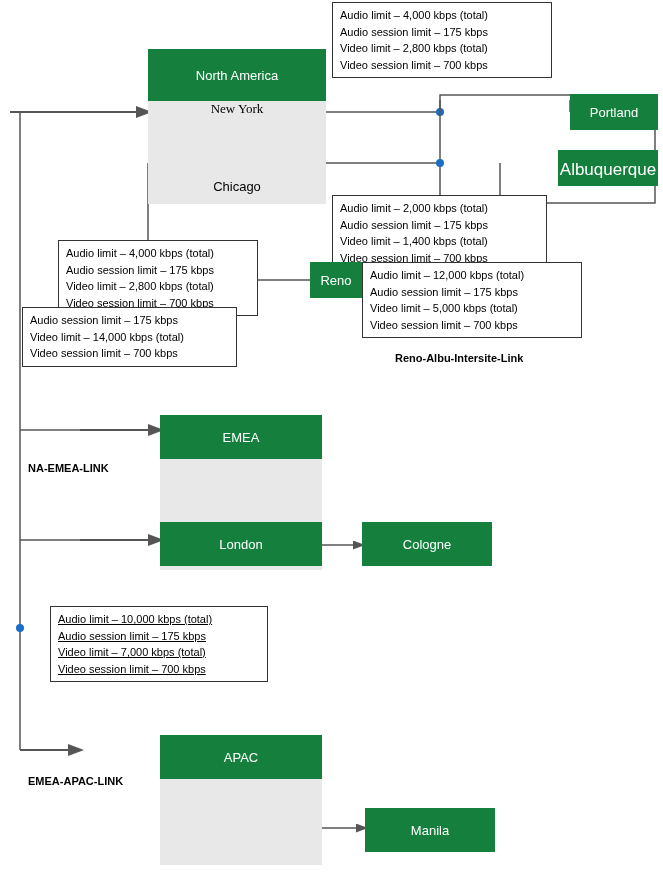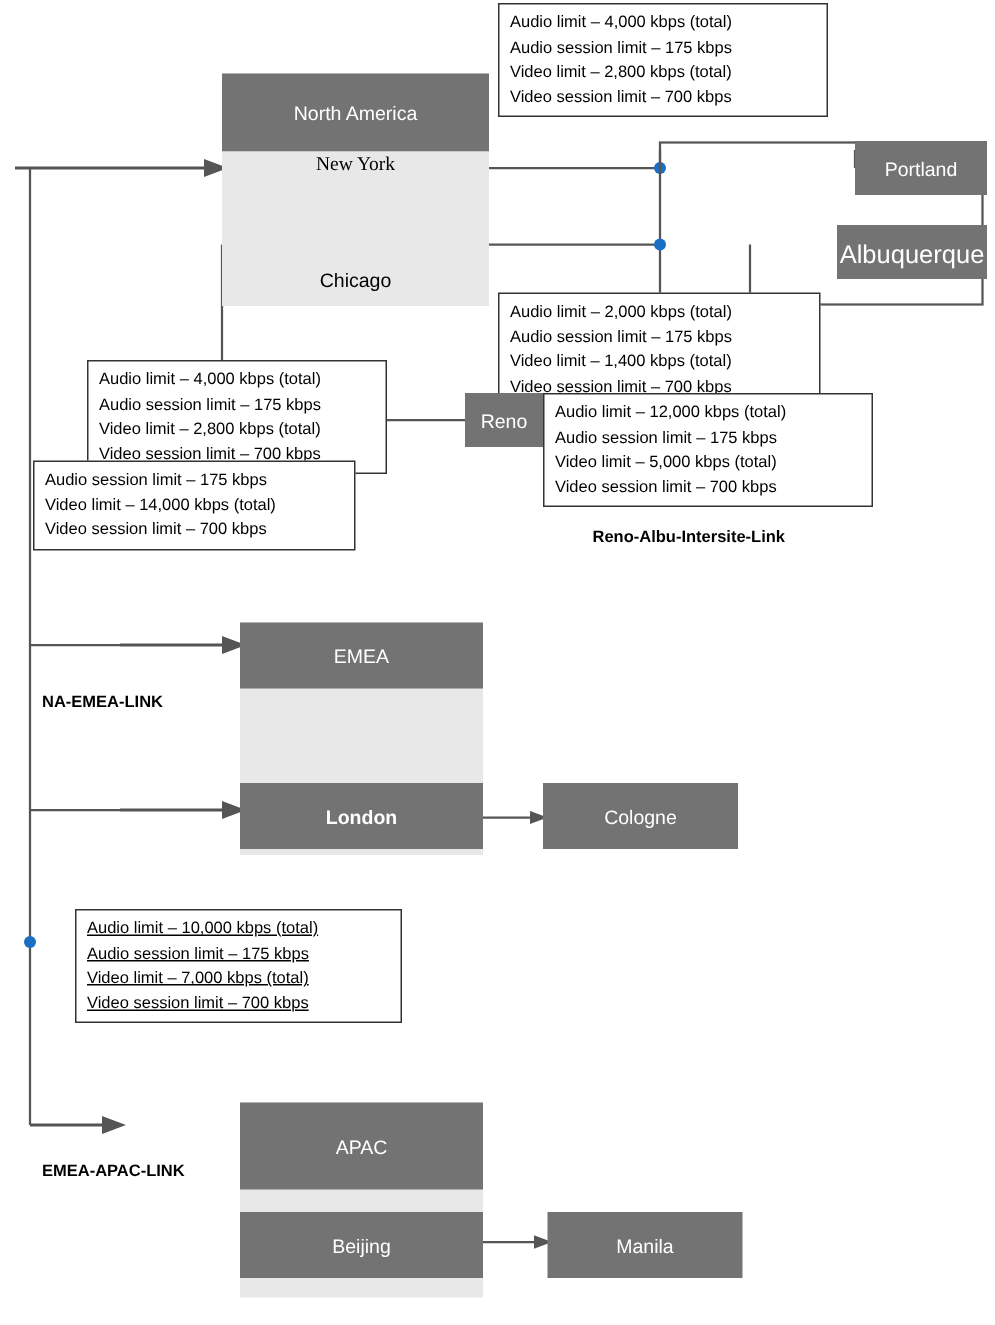--- a/index.html
+++ b/index.html
@@ -11,21 +11,21 @@
       min-height: 883px;
       position: relative;
       overflow: hidden;
     }
     .diagram {
       position: relative;
       width: 663px;
       height: 883px;
     }
     .blue-box {
-      background: #737373;
+      background: #15803d;
       color: #fff;
       text-align: center;
       font-size: 13px;
       font-weight: 500;
       padding: 6px 10px;
       position: absolute;
       white-space: nowrap;
     }
     .region-container {
       position: absolute;
@@ -181,21 +181,21 @@
     <span>NA-EMEA-LINK</span>
   </div>
 
   <div class="region-container" style="left:160px; top:415px; width:162px; height:155px;">
   </div>
 
   <div class="blue-box" style="left:160px; top:415px; width:162px; height:44px; display:flex; align-items:center; justify-content:center;">
     <span>EMEA</span>
   </div>
 
-  <div class="blue-box" style="left:160px; top:522px; width:162px; height:44px; display:flex; align-items:center; justify-content:center;font-weight:bold;">
+  <div class="blue-box" style="left:160px; top:522px; width:162px; height:44px; display:flex; align-items:center; justify-content:center;">
     <span>London</span>
   </div>
 
   <div class="blue-box" style="left:362px; top:522px; width:130px; height:44px; display:flex; align-items:center; justify-content:center;">
     <span>Cologne</span>
   </div>
 
   <div class="info-box" style="left:50px; top:606px; width:218px;text-decoration:underline;">
     <div>Audio limit – 10,000 kbps  (total)</div>
     <div>Audio session limit – 175 kbps</div>
@@ -203,25 +203,22 @@
     <div>Video session limit – 700 kbps</div>
   </div>
 
   <div class="link-label" style="left:28px; top:775px;">
     <span>EMEA-APAC-LINK</span>
   </div>
 
   <div class="region-container" style="left:160px; top:735px; width:162px; height:130px;">
   </div>
 
-  <div class="blue-box" style="left:160px; top:735px; width:162px; height:58px; display:flex; align-items:center; justify-content:center;">
+  <div class="blue-box" style="left:160px; top:735px; width:162px; height:44px; display:flex; align-items:center; justify-content:center;">
     <span>APAC</span>
   </div>
 
-  <div class="blue-box" style="left:160px; top:808px; width:162px; height:44px; display:flex; align-items:center; justify-content:center;">
-    <span>Beijing</span>
-  </div>
 
   <div class="blue-box" style="left:365px; top:808px; width:130px; height:44px; display:flex; align-items:center; justify-content:center;">
     <span>Manila</span>
   </div>
 
 </div>
 
 </body></html>

